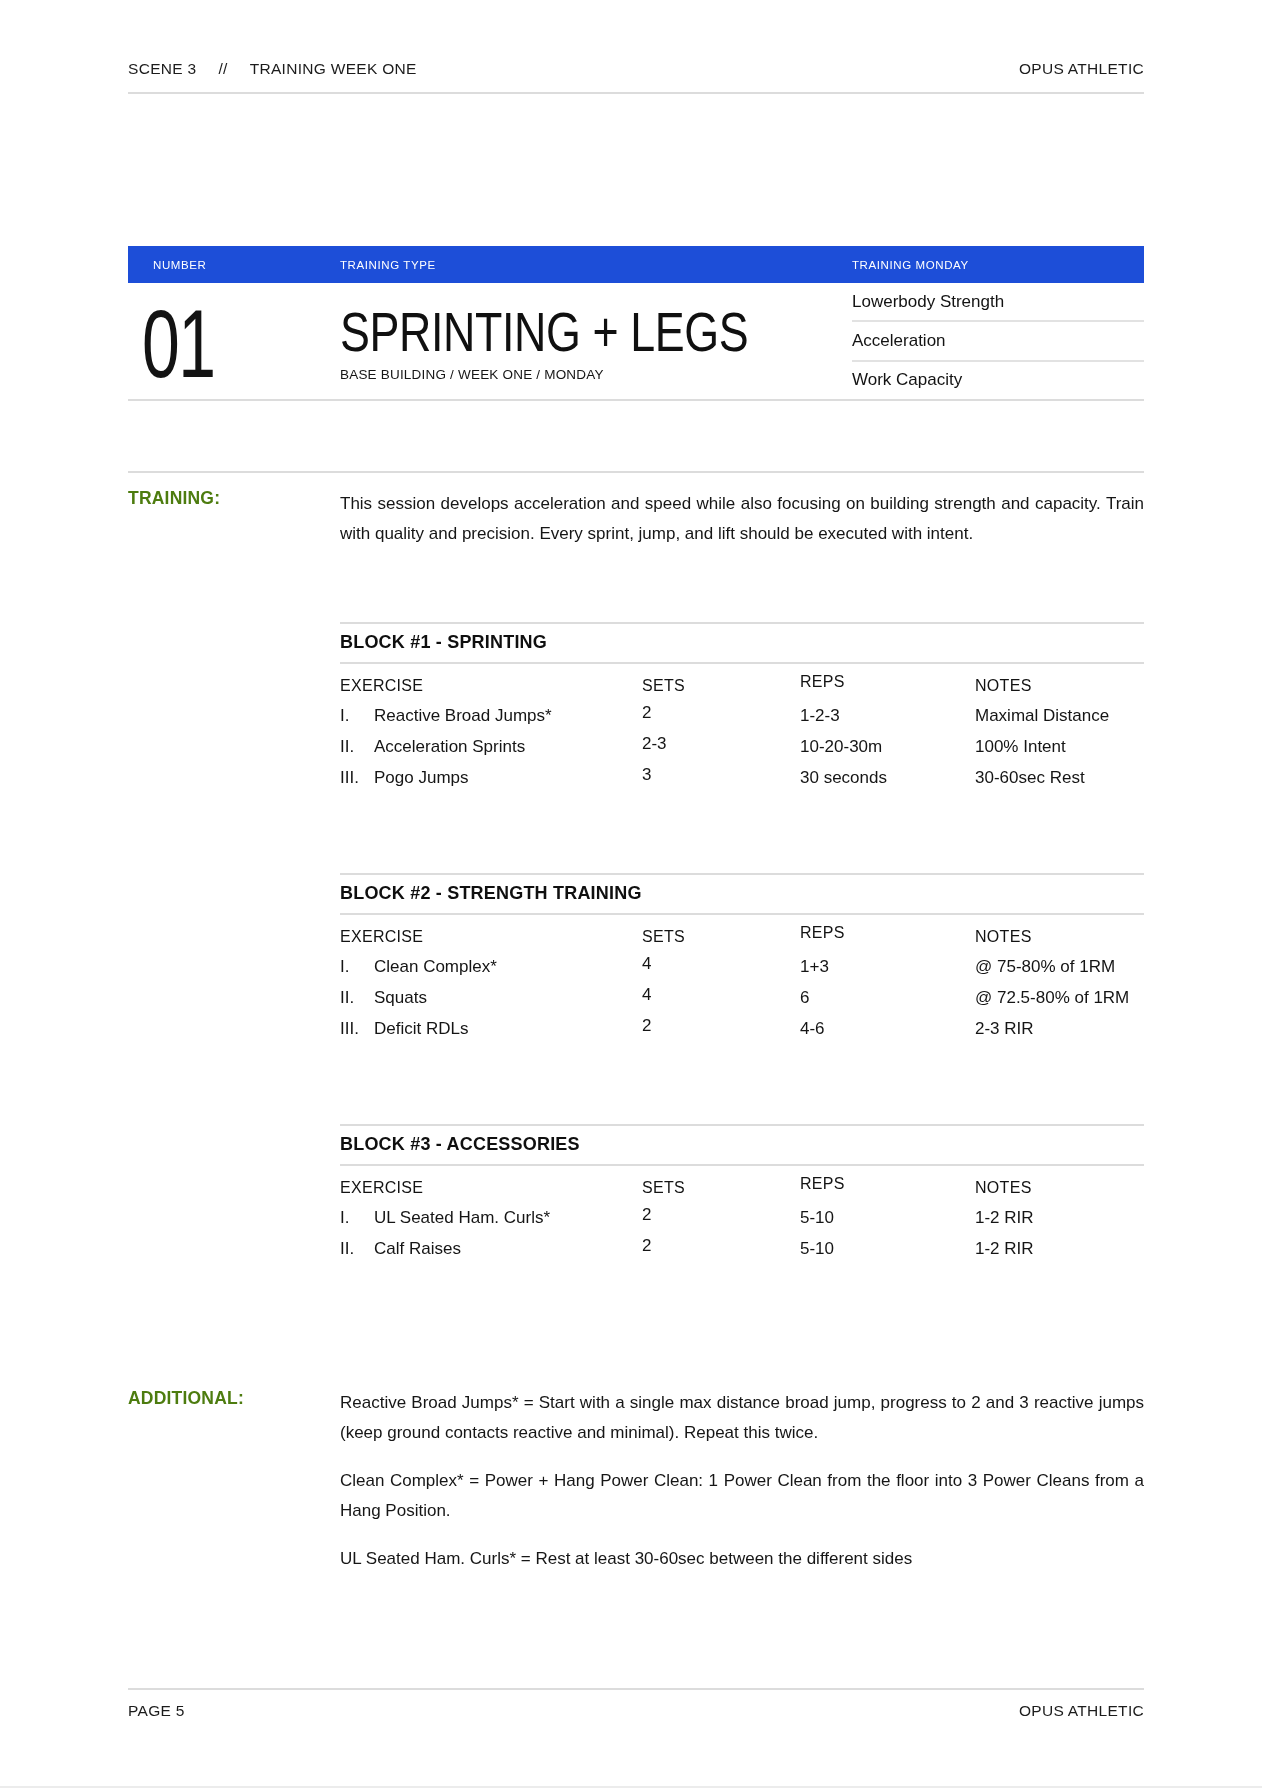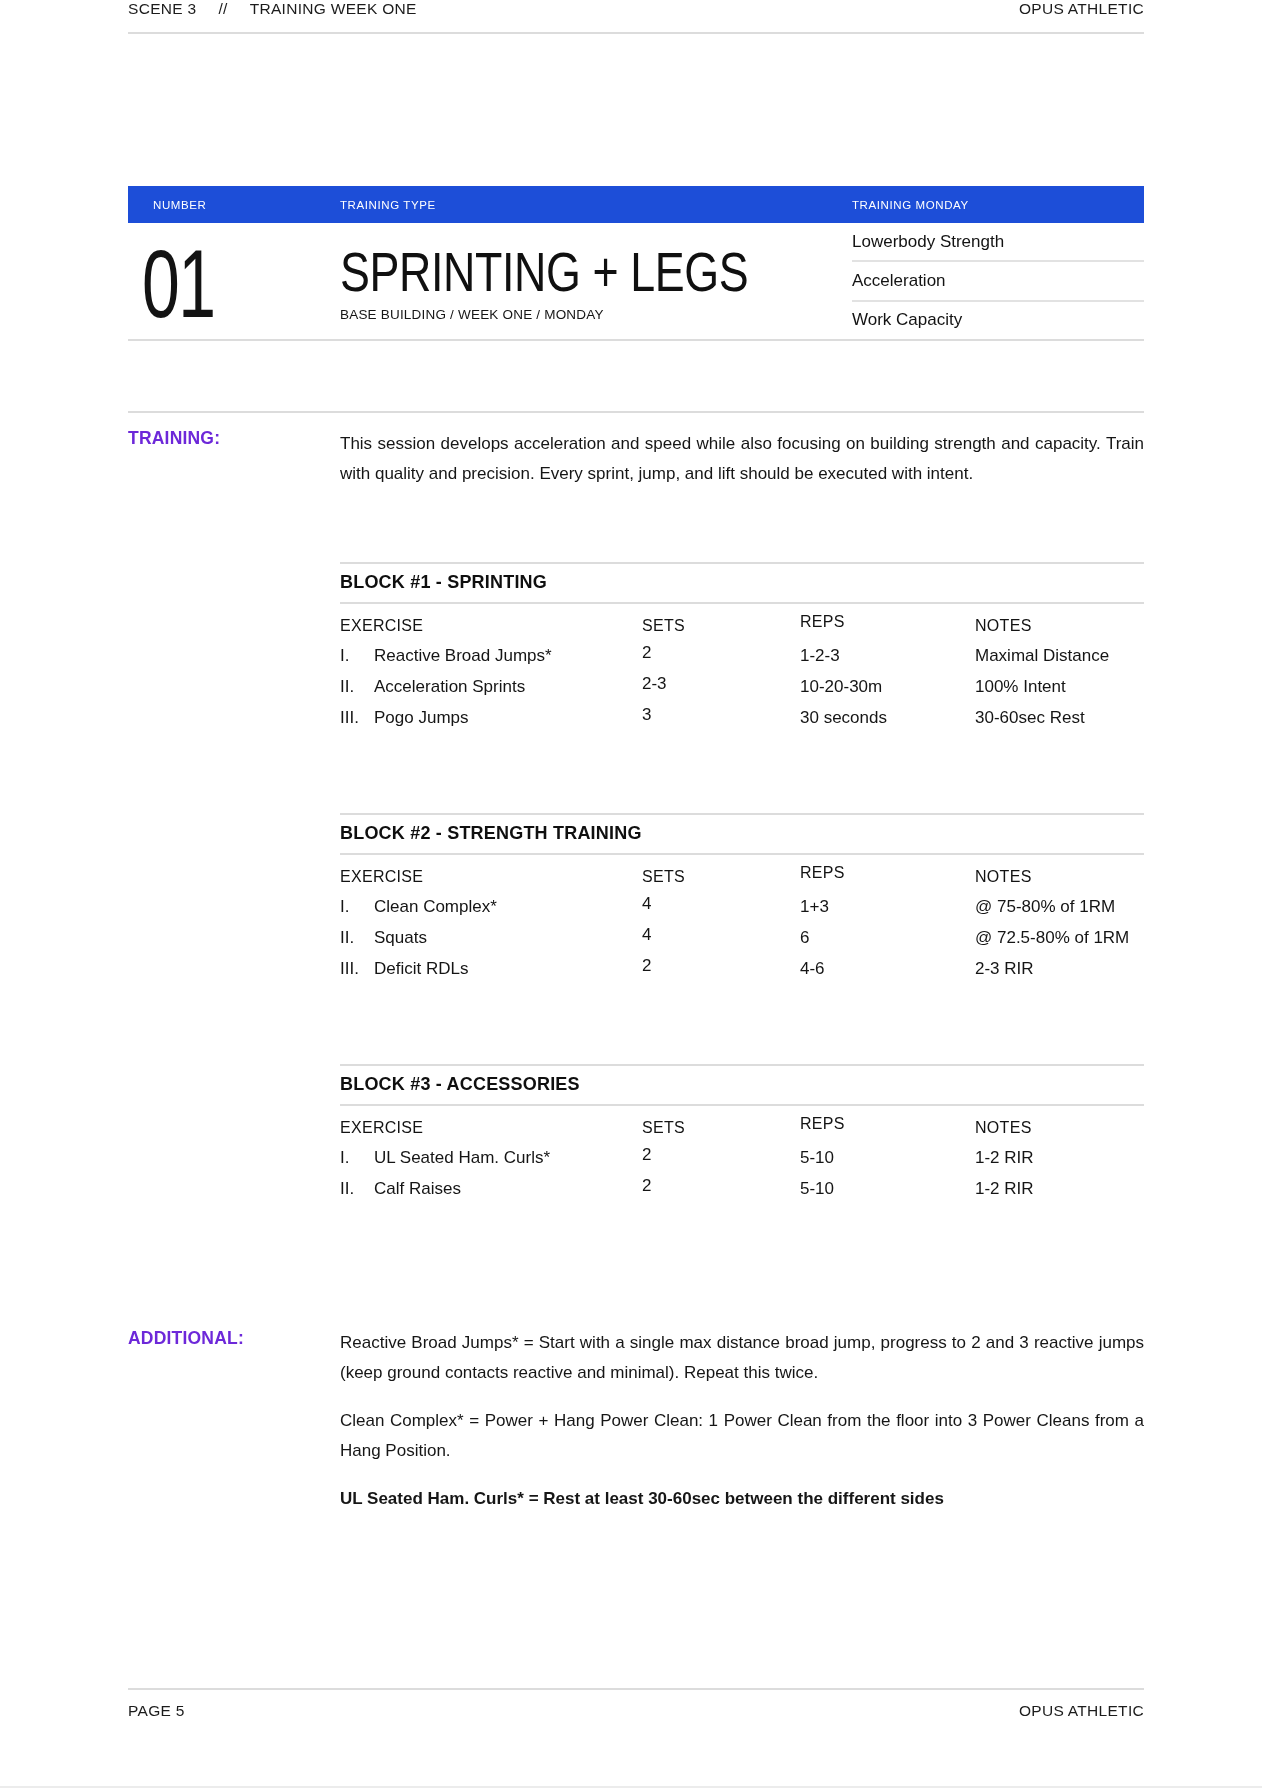--- a/index.html
+++ b/index.html
@@ -10,21 +10,21 @@
     font-family:"Liberation Sans","DejaVu Sans",sans-serif;
     color:#141414;
     overflow:hidden;
     box-sizing:border-box;
     padding:0 118px 0 128px;
   }
   .page::after{content:"";position:absolute;left:0;right:0;bottom:0;height:2px;background:#ececec;}
   .rule{height:2px;background:#dcdcdc;}
 
   
-  .hdr{display:flex;justify-content:space-between;align-items:flex-end;
+  .hdr{display:flex;justify-content:space-between;align-items:flex-end;padding-top:60px;
        font-size:15.5px;letter-spacing:.3px;color:#1c1c1c;}
   .hdr .sep{margin:0 22px;color:#1c1c1c;}
   .hdr-rule{margin-top:14px;}
 
   
   .card{margin-top:152px;}
   .bar{height:37px;background:#1d4ed8;display:grid;grid-template-columns:212px 512px 292px;
        align-items:center;color:#ffffff;font-size:11.5px;font-weight:500;letter-spacing:.6px;}
   .bar .col-num{padding-left:25px;}
   .card-body{display:grid;grid-template-columns:212px 512px 292px;height:116px;}
@@ -36,41 +36,41 @@
          display:inline-block;transform:scaleX(.80);transform-origin:left top;white-space:nowrap;color:#101010;}
   .subtitle{font-size:13.5px;letter-spacing:.2px;margin-top:7px;color:#161616;}
   .focus{display:flex;flex-direction:column;}
   .focus-row{flex:1;display:flex;align-items:center;font-size:17px;color:#131313;}
   .focus-row + .focus-row{border-top:2px solid #e2e2e2;}
 
   .gap-rule{margin-top:70px;}
 
   
   .two-col{display:grid;grid-template-columns:212px 1fr;}
-  .sec-label{font-size:17.5px;font-weight:bold;letter-spacing:.2px;color:#6d28d9;}
+  .sec-label{font-size:17.5px;font-weight:bold;letter-spacing:.2px;color:#4d7c0f;}
   .training{margin-top:15px;}
   .para{margin:1px 0 0 0;font-size:17px;line-height:30px;text-align:justify;color:#161616;}
 
   
   .blocks{margin-left:212px;}
   .block{margin-top:85px;}
   .block:first-child{margin-top:73px;}
   .block-title{margin:0;padding:8px 0 9px;font-size:18px;font-weight:bold;letter-spacing:.2px;color:#0f0f0f;}
   .tgrid{display:grid;grid-template-columns:302px 158px 175px 1fr;}
   .thead{margin-top:13px;font-size:16px;font-weight:500;letter-spacing:.3px;color:#131313;}
   .thead .reps{position:relative;top:-4px;}
   .trow{margin-top:11px;font-size:17px;color:#151515;}
   .trow:first-of-type{margin-top:22px;}
   .rn{display:inline-block;width:34px;}
   .trow .sets{position:relative;top:-3px;}
 
   
   .additional{margin-top:129px;}
   .note{margin:0 0 18px 0;font-size:17px;line-height:30px;text-align:justify;color:#161616;}
-  .note:last-child{margin-bottom:12px;font-weight:bold;}
+  .note:last-child{margin-bottom:12px;}
 
   
   .ftr{position:absolute;left:128px;right:118px;top:1688px;}
   .ftr-row{display:flex;justify-content:space-between;padding-top:12px;
            font-size:15.5px;letter-spacing:.3px;color:#1c1c1c;}
 </style>
 </head>
 <body>
 
 <div class="page">

